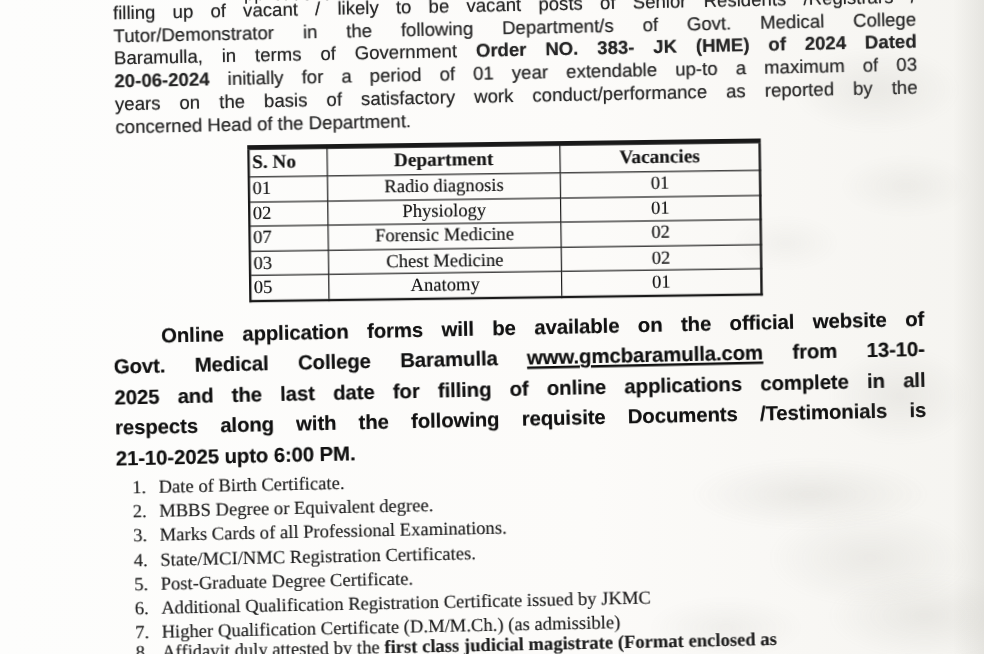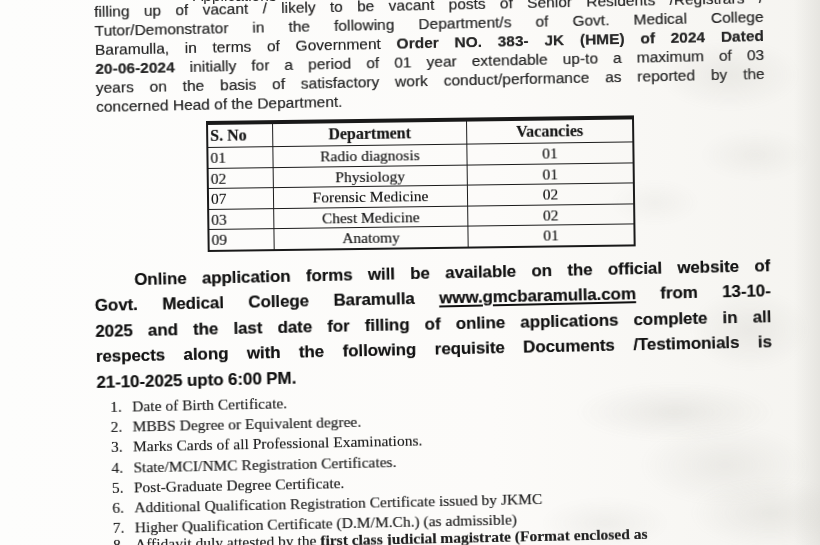--- a/index.html
+++ b/index.html
@@ -126,21 +126,21 @@
           <td class="c0">07</td>
           <td class="c1">Forensic Medicine</td>
           <td class="c2">02</td>
         </tr>
         <tr>
           <td class="c0">03</td>
           <td class="c1">Chest Medicine</td>
           <td class="c2">02</td>
         </tr>
         <tr>
-          <td class="c0">09</td>
+          <td class="c0">05</td>
           <td class="c1">Anatomy</td>
           <td class="c2">01</td>
         </tr>
       </tbody>
   </table>
 
   <div class="para2 sans">
       <div class="line"><span>Online application forms will be available on the official website of</span></div>
       <div class="line"><span>Govt. Medical College Baramulla </span><span class="u">www.gmcbaramulla.com</span><span> from 13-10-</span></div>
       <div class="line"><span>2025 and the last date for filling of online applications complete in all</span></div>

